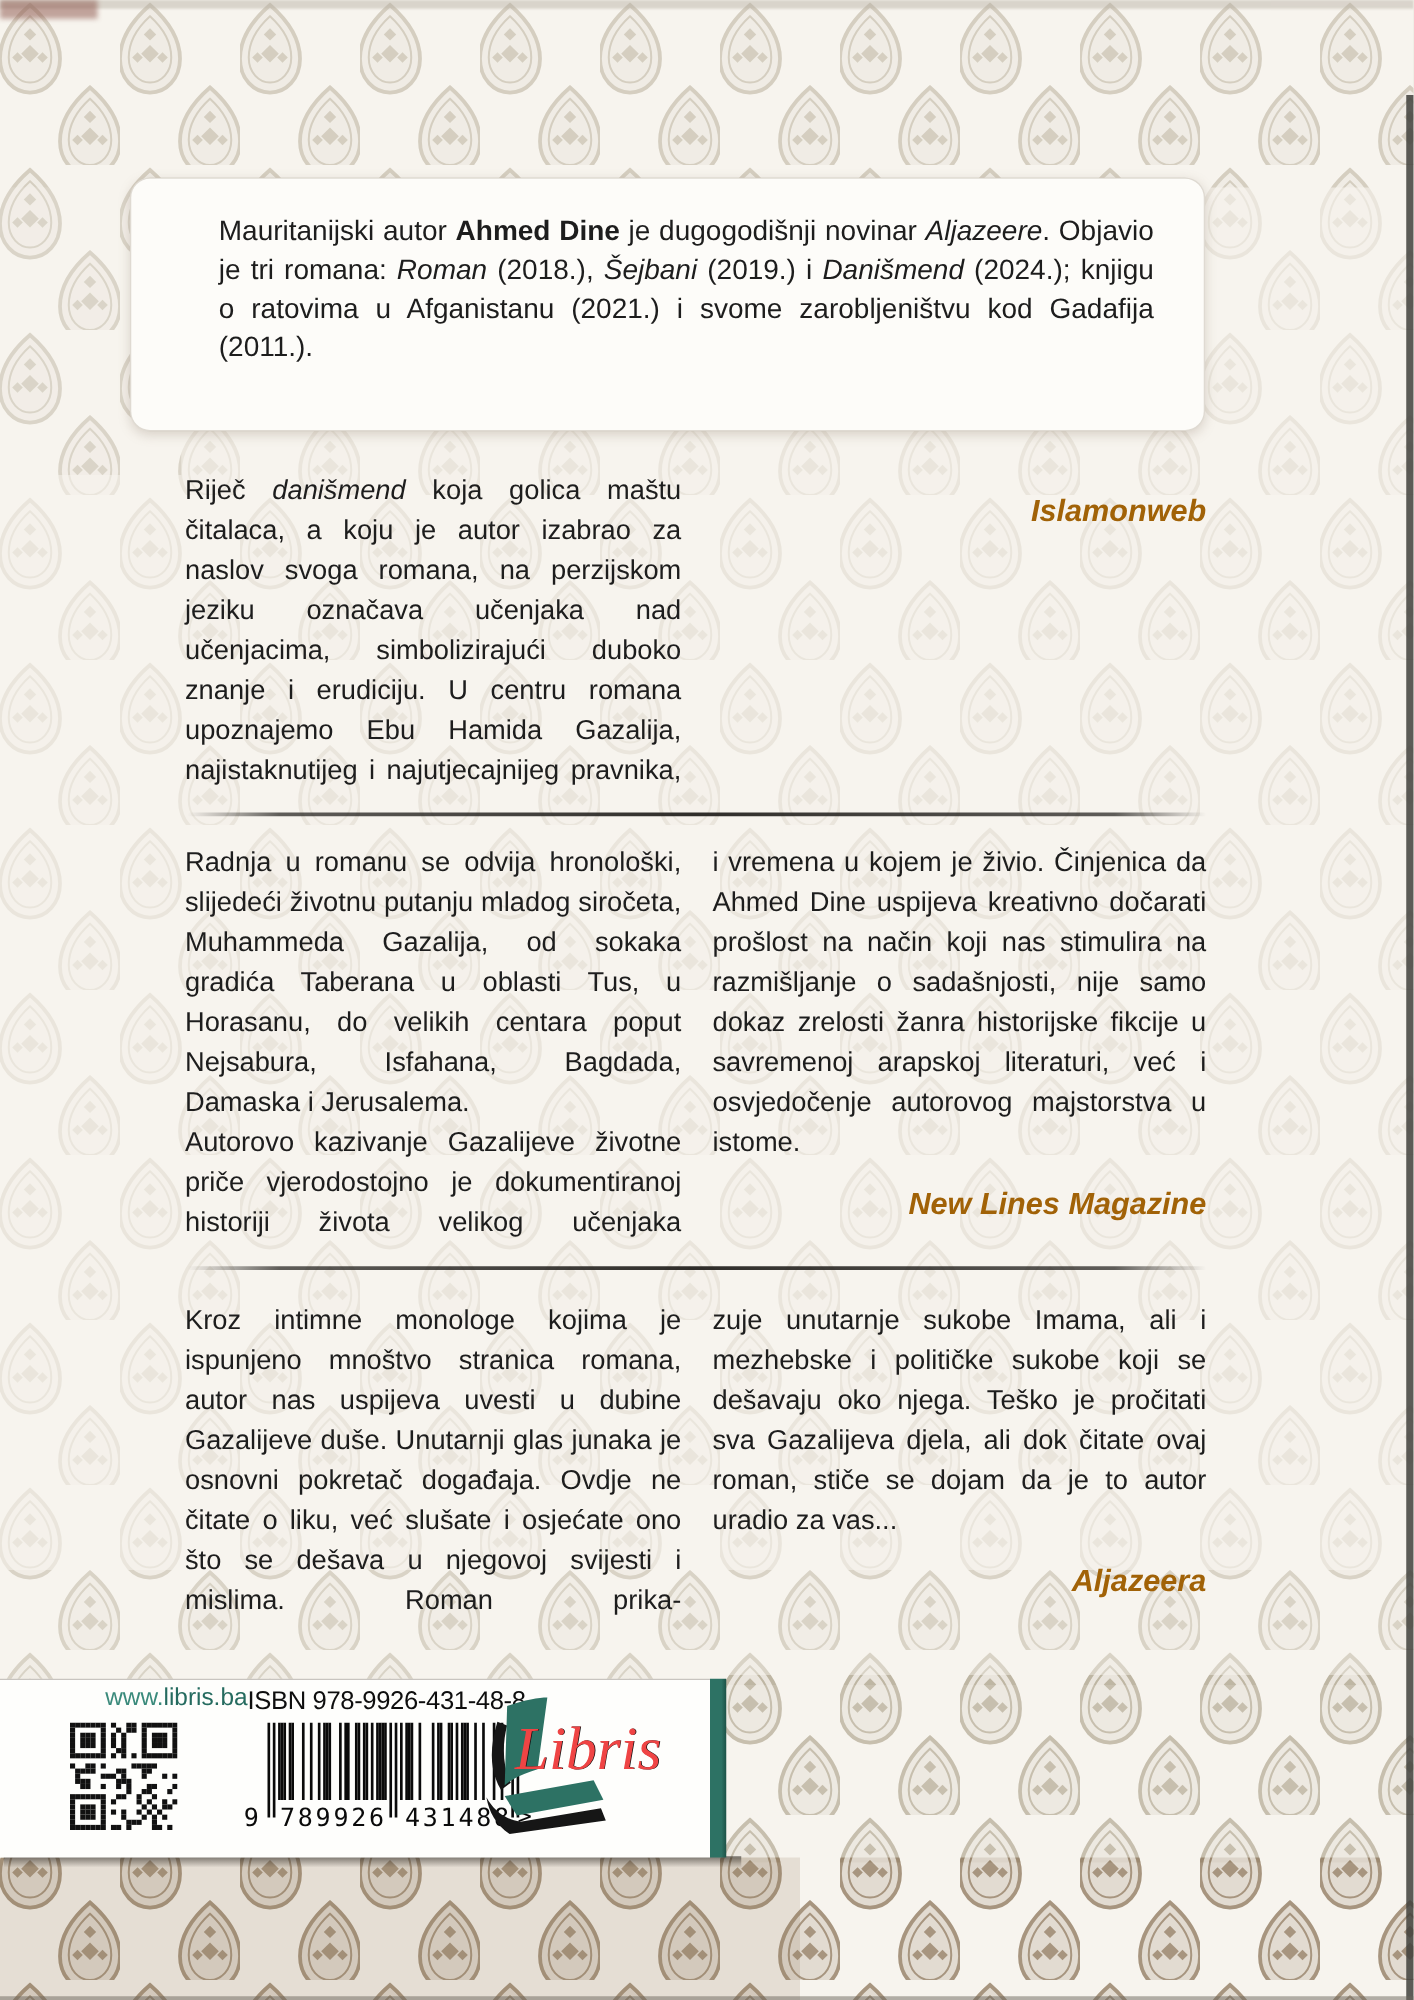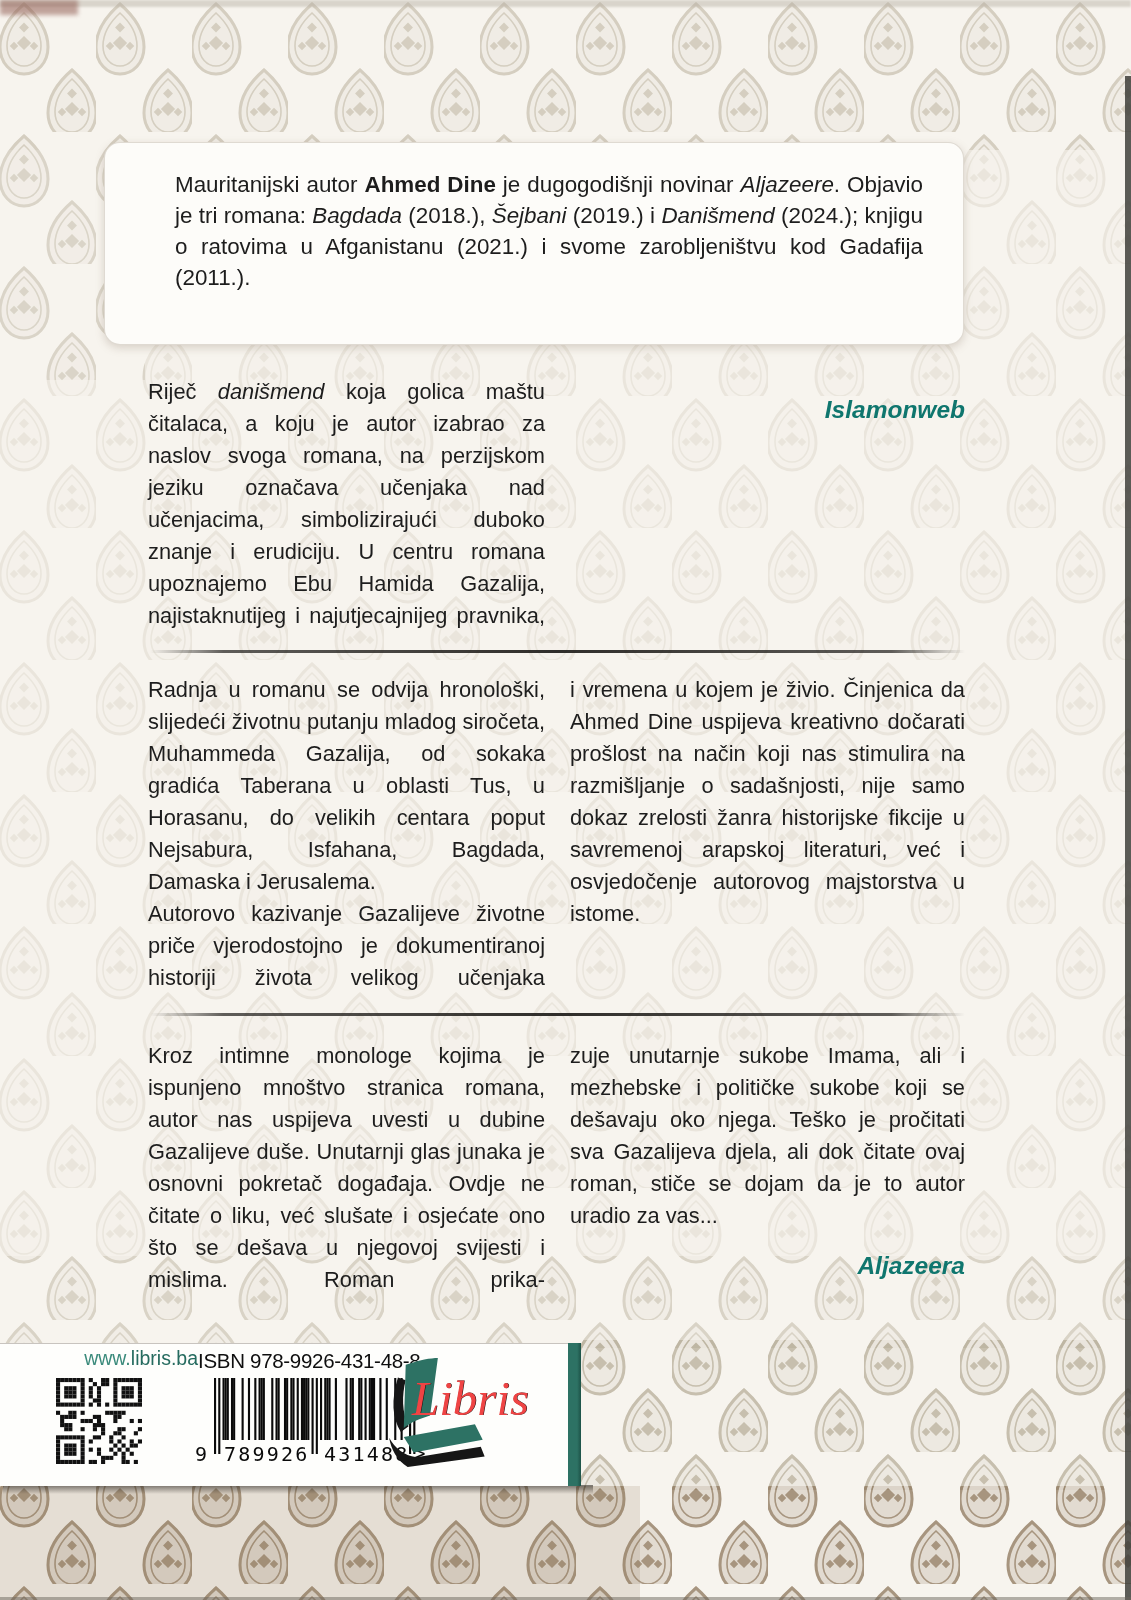--- a/index.html
+++ b/index.html
@@ -28,21 +28,21 @@
   .about-par em{font-style:italic;}
 
   
   .block{position:absolute; left:148px; width:817px; z-index:2; display:grid; grid-template-columns:397px 395px; column-gap:25px;}
   .block p{margin:0; font-size:21.8px; line-height:32px; text-align:justify; hyphens:none;}
   .block p.stretch-last{text-align-last:justify;}
   .block em{font-style:italic;}
   .block1{top:376px;}
   .block2{top:674px;}
   .block3{top:1040px;}
-  .attribution{margin-top:20px; text-align:right; font-weight:bold; font-style:italic; font-size:24.5px; color:#0f766e;}
+  .attribution{margin-top:20px; text-align:right; font-weight:bold; font-style:italic; font-size:24.5px; color:#a16207;}
   .divider{position:absolute; left:150px; width:815px; height:2.6px; z-index:2; border-radius:2px;
     background:linear-gradient(90deg, rgba(30,28,25,0) 0%, rgba(30,28,25,.7) 9%, rgba(30,28,25,.92) 50%, rgba(30,28,25,.7) 91%, rgba(30,28,25,0) 100%);}
   .divider1{top:650px;}
   .divider2{top:1013px;}
 
   
   .footer-label{
     position:absolute; left:0; top:1343px; width:568px; height:142px; z-index:3;
     background:#fefefc; border-top:1px solid rgba(120,110,100,.4);
   }
@@ -104,41 +104,42 @@
     <rect y="1486" width="1131" height="114" fill="url(#pbrown)" opacity="0.70"></rect>
     <rect y="1486" width="640" height="114" fill="#8a6f52" opacity="0.16"></rect>
   </svg>
 
   <div class="smudge-top"></div>
   <div class="smudge-corner"></div>
   <div class="scan-edge-right"></div>
   <div class="scan-edge-bottom"></div>
 
   <div class="about-panel">
-    <p class="about-par"><span>Mauritanijski autor </span><b>Ahmed Dine</b><span> je dugogodišnji novinar </span><em>Aljazeere</em><span>. Objavio je tri romana: </span><em>Bagdada</em><span> (2018.), </span><em>Šejbani</em><span> (2019.) i </span><em>Danišmend</em><span> (2024.); knjigu o ratovima u Afganistanu (2021.) i svome zarobljeništvu kod Gadafija (2011.).</span></p>
+    <p class="about-par"><span>Mauritanijski autor </span><b>Ahmed Dine</b><span> je dugogodišnji novinar </span><em>Aljazeere</em><span>. Objavio je tri romana: </span><em>Roman</em><span> (2018.), </span><em>Šejbani</em><span> (2019.) i </span><em>Danišmend</em><span> (2024.); knjigu o ratovima u Afganistanu (2021.) i svome zarobljeništvu kod Gadafija (2011.).</span></p>
   </div>
 
   <div class="block block1">
     <div>
       <p class="stretch-last"><span>Riječ </span><em>danišmend</em><span> koja golica maštu čitalaca, a koju je autor izabrao za naslov svoga romana, na perzijskom jeziku označava učenjaka nad učenjacima, simbolizirajući duboko znanje i erudiciju. U centru romana upoznajemo Ebu Hamida Gazalija, najistaknutijeg i najutjecajnijeg pravnika,</span></p>
     </div>
     <div>
       <div class="attribution">Islamonweb</div>
     </div>
   </div>
 
   <div class="divider divider1"></div>
 
   <div class="block block2">
     <div>
       <p>Radnja u romanu se odvija hronološki, slijedeći životnu putanju mladog siročeta, Muhammeda Gazalija, od sokaka gradića Taberana u oblasti Tus, u Horasanu, do velikih centara poput Nejsabura, Isfahana, Bagdada, Damaska i Jerusalema.</p>
       <p class="stretch-last">Autorovo kazivanje Gazalijeve životne priče vjerodostojno je dokumentiranoj historiji života velikog učenjaka</p>
     </div>
     <div>
       <p>i vremena u kojem je živio. Činjenica da Ahmed Dine uspijeva kreativno dočarati prošlost na način koji nas stimulira na razmišljanje o sadašnjosti, nije samo dokaz zrelosti žanra historijske fikcije u savremenoj arapskoj literaturi, već i osvjedočenje autorovog majstorstva u istome.</p>
+      <div class="attribution">New Lines Magazine</div>
     </div>
   </div>
 
   <div class="divider divider2"></div>
 
   <div class="block block3">
     <div>
       <p class="stretch-last">Kroz intimne monologe kojima je ispunjeno mnoštvo stranica romana, autor nas uspijeva uvesti u dubine Gazalijeve duše. Unutarnji glas junaka je osnovni pokretač događaja. Ovdje ne čitate o liku, već slušate i osjećate ono što se dešava u njegovoj svijesti i mislima. Roman prika-</p>
     </div>
     <div>

